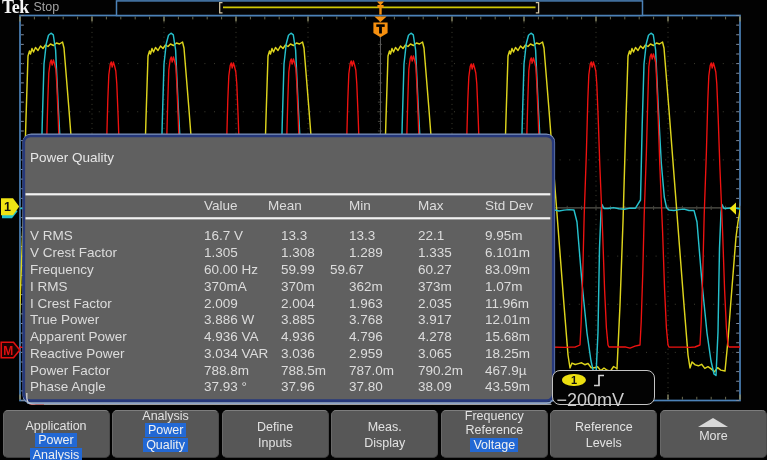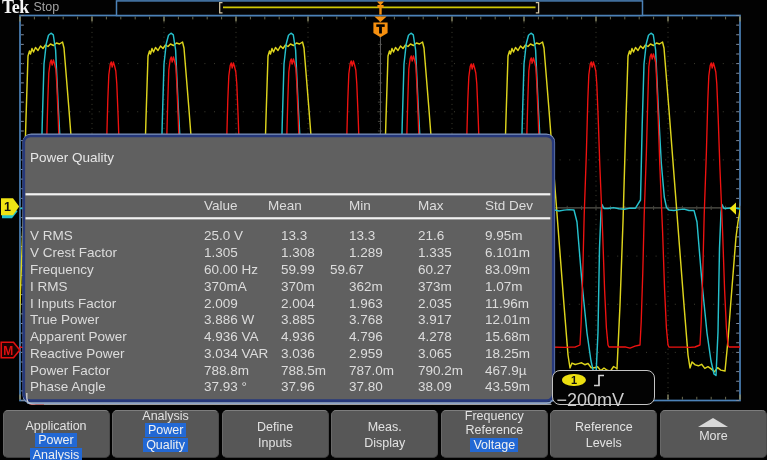--- a/index.html
+++ b/index.html
@@ -78,44 +78,44 @@
 </svg></div>
 <div id="tek">Tek</div>
 <div id="stop">Stop</div>
 <div id="title">Power Quality</div>
 <div class="pt" style="left:204px;top:197.6px">Value</div>
 <div class="pt" style="left:268px;top:197.6px">Mean</div>
 <div class="pt" style="left:349px;top:197.6px">Min</div>
 <div class="pt" style="left:418px;top:197.6px">Max</div>
 <div class="pt" style="left:485px;top:197.6px">Std Dev</div>
 <div class="pt" style="left:30px;top:228.4px">V RMS</div>
-<div class="pt" style="left:204px;top:228.4px">25.0 V</div>
+<div class="pt" style="left:204px;top:228.4px">16.7 V</div>
 <div class="pt" style="left:281px;top:228.4px">13.3</div>
 <div class="pt" style="left:349px;top:228.4px">13.3</div>
-<div class="pt" style="left:418px;top:228.4px">21.6</div>
+<div class="pt" style="left:418px;top:228.4px">22.1</div>
 <div class="pt" style="left:485px;top:228.4px">9.95m</div>
 <div class="pt" style="left:30px;top:245.2px">V Crest Factor</div>
 <div class="pt" style="left:204px;top:245.2px">1.305</div>
 <div class="pt" style="left:281px;top:245.2px">1.308</div>
 <div class="pt" style="left:349px;top:245.2px">1.289</div>
 <div class="pt" style="left:418px;top:245.2px">1.335</div>
 <div class="pt" style="left:485px;top:245.2px">6.101m</div>
 <div class="pt" style="left:30px;top:262.0px">Frequency</div>
 <div class="pt" style="left:204px;top:262.0px">60.00 Hz</div>
 <div class="pt" style="left:281px;top:262.0px">59.99</div>
 <div class="pt" style="left:330px;top:262.0px">59.67</div>
 <div class="pt" style="left:418px;top:262.0px">60.27</div>
 <div class="pt" style="left:485px;top:262.0px">83.09m</div>
 <div class="pt" style="left:30px;top:278.7px">I RMS</div>
 <div class="pt" style="left:204px;top:278.7px">370mA</div>
 <div class="pt" style="left:281px;top:278.7px">370m</div>
 <div class="pt" style="left:349px;top:278.7px">362m</div>
 <div class="pt" style="left:418px;top:278.7px">373m</div>
 <div class="pt" style="left:485px;top:278.7px">1.07m</div>
-<div class="pt" style="left:30px;top:295.5px">I Inputs Factor</div>
+<div class="pt" style="left:30px;top:295.5px">I Crest Factor</div>
 <div class="pt" style="left:204px;top:295.5px">2.009</div>
 <div class="pt" style="left:281px;top:295.5px">2.004</div>
 <div class="pt" style="left:349px;top:295.5px">1.963</div>
 <div class="pt" style="left:418px;top:295.5px">2.035</div>
 <div class="pt" style="left:485px;top:295.5px">11.96m</div>
 <div class="pt" style="left:30px;top:312.3px">True Power</div>
 <div class="pt" style="left:204px;top:312.3px">3.886 W</div>
 <div class="pt" style="left:281px;top:312.3px">3.885</div>
 <div class="pt" style="left:349px;top:312.3px">3.768</div>
 <div class="pt" style="left:418px;top:312.3px">3.917</div>

